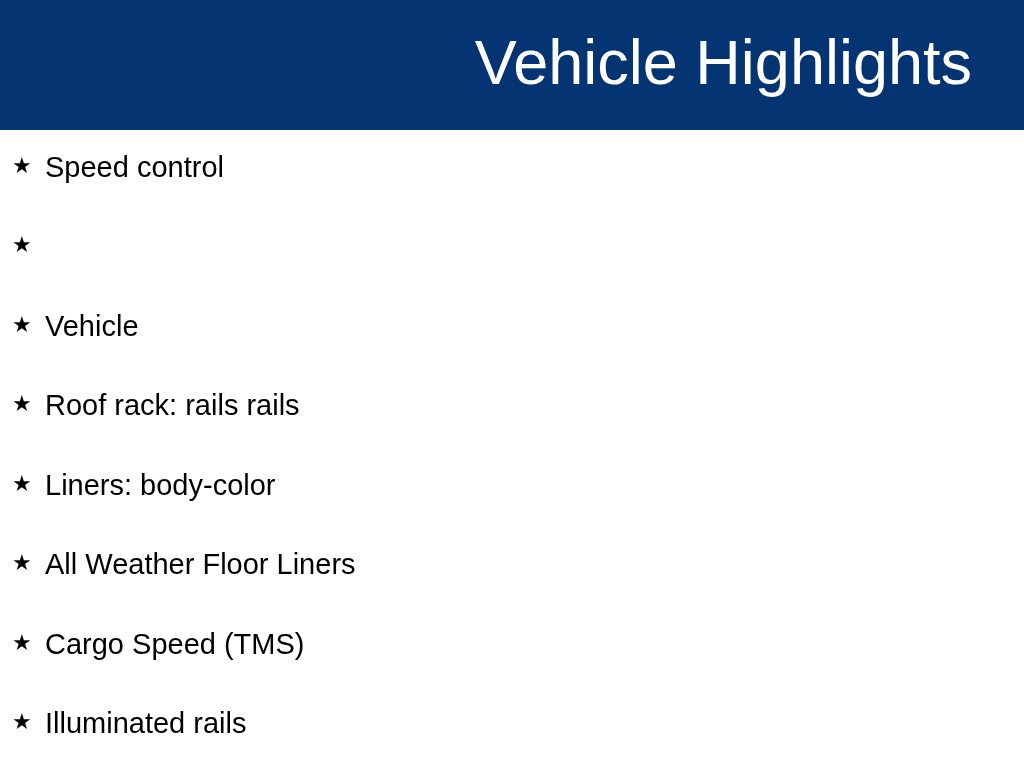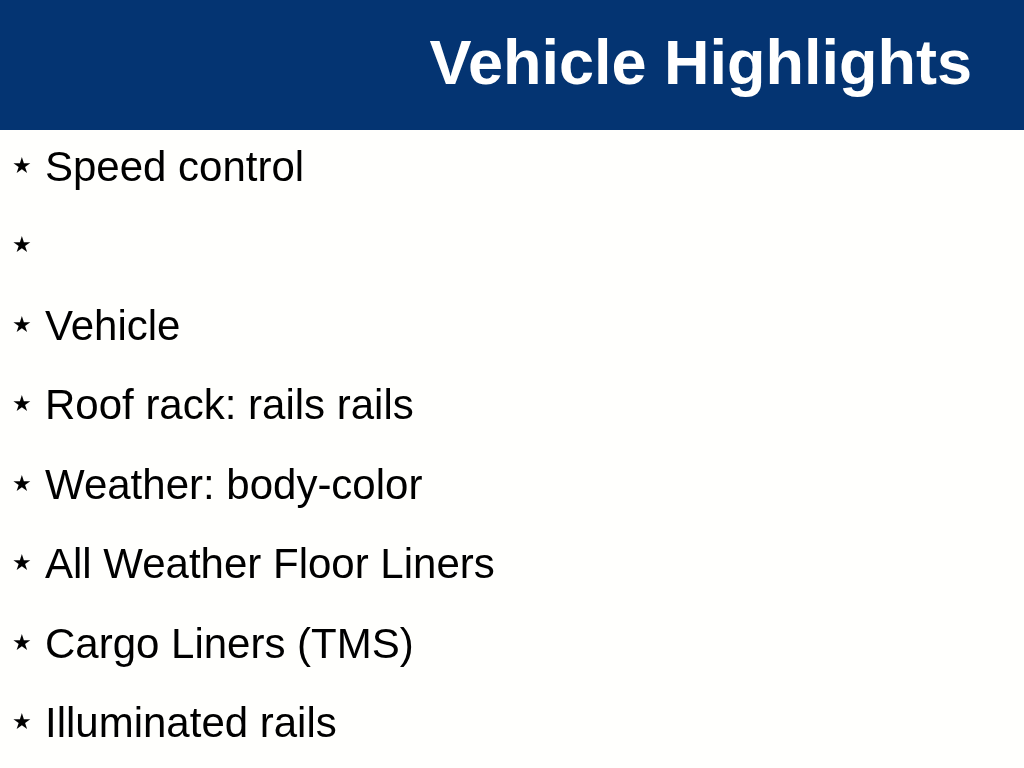--- a/index.html
+++ b/index.html
@@ -35,21 +35,21 @@
     display: flex;
     align-items: center;
     justify-content: flex-end;
     padding-right: 52px;
   }
 
   .title-text {
     color: #ffffff;
     font-family: "Liberation Sans", sans-serif;
     font-size: 63px;
-    font-weight: 700;
+    font-weight: 400;
     line-height: 1;
     letter-spacing: 0px;
     white-space: nowrap;
     margin: 0;
     position: relative;
     top: -3px;
   }
 
   
   .bullet-list {
@@ -90,21 +90,21 @@
     font-family: "DejaVu Sans", sans-serif;
     text-align: left;
     position: relative;
     top: -1px;
   }
 
   .bullet-label {
     flex: 0 0 auto;
     margin-left: 15px;
     font-family: "Liberation Sans", sans-serif;
-    font-size: 42px;
+    font-size: 29px;
     font-weight: 400;
     color: #000000;
     line-height: 1;
   }
 </style>
 </head>
 <body>
 
 <div class="slide">
 
@@ -128,31 +128,31 @@
       <span class="bullet-label">Vehicle</span>
     </li>
 
     <li class="bullet-item">
       <span class="bullet-marker">★</span>
       <span class="bullet-label">Roof rack: rails rails</span>
     </li>
 
     <li class="bullet-item">
       <span class="bullet-marker">★</span>
-      <span class="bullet-label">Weather: body-color</span>
+      <span class="bullet-label">Liners: body-color</span>
     </li>
 
     <li class="bullet-item">
       <span class="bullet-marker">★</span>
       <span class="bullet-label">All Weather Floor Liners</span>
     </li>
 
     <li class="bullet-item">
       <span class="bullet-marker">★</span>
-      <span class="bullet-label">Cargo Liners (TMS)</span>
+      <span class="bullet-label">Cargo Speed (TMS)</span>
     </li>
 
     <li class="bullet-item">
       <span class="bullet-marker">★</span>
       <span class="bullet-label">Illuminated rails</span>
     </li>
 
   </ul>
 
 </div>

